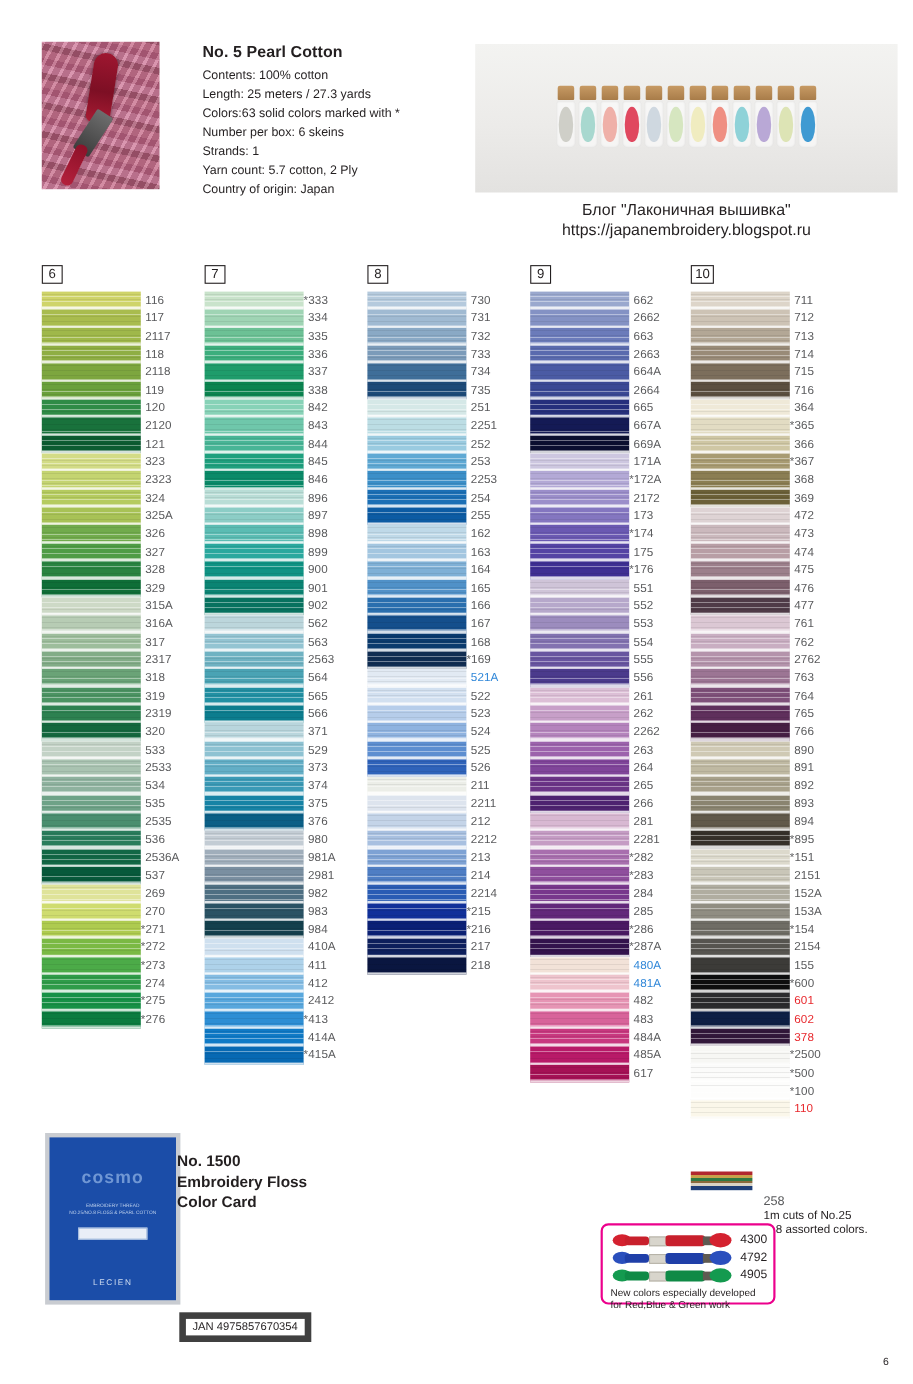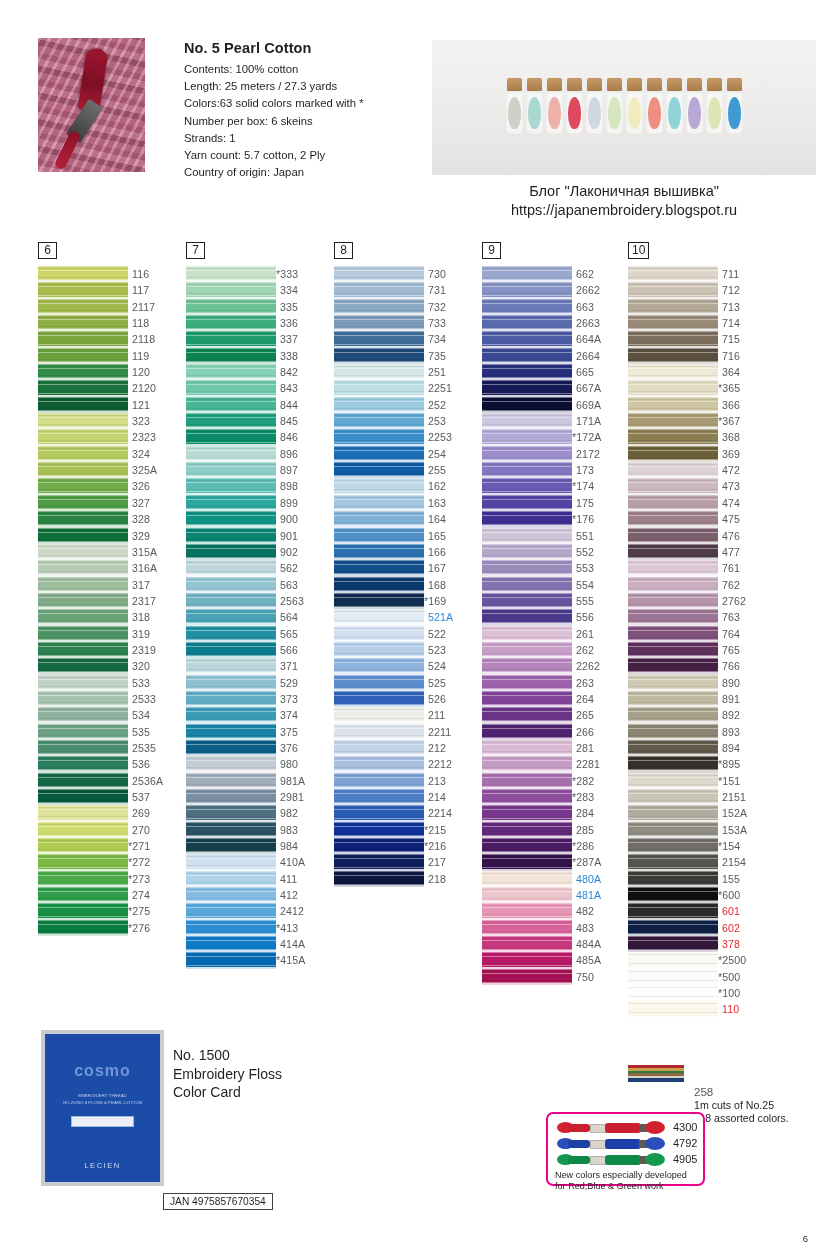--- a/index.html
+++ b/index.html
@@ -117,22 +117,22 @@
     background:#c9ccd1;padding:4px;box-sizing:border-box;}
   .card-inner{width:100%;height:100%;background:#1b4da8;position:relative;}
   .card-logo{position:absolute;left:0;right:0;top:28px;text-align:center;
     color:#7fa4dc;font-size:16px;letter-spacing:1px;font-weight:bold;opacity:.85;}
   .card-sub{position:absolute;left:8px;right:8px;top:58px;text-align:center;
     color:#b9cdea;font-size:4.4px;line-height:7px;}
   .card-chip{position:absolute;left:26px;right:26px;top:82px;height:9px;
     background:#e9eef7;border:1px solid #9fb8dd;}
   .card-brand{position:absolute;left:0;right:0;bottom:12px;text-align:center;
     color:#cfdcf0;font-size:7.5px;letter-spacing:1.5px;}
-  .card-title{position:absolute;left:173px;top:1046px;font-size:14px;font-weight:normal;line-height:18.5px;}
-  .jan{position:absolute;left:163px;top:1193px;border:1px solid #404040;
+  .card-title{position:absolute;left:161px;top:1046px;font-size:14px;font-weight:bold;line-height:18.5px;}
+  .jan{position:absolute;left:163px;top:1193px;border:6px solid #404040;
     padding:2px 6px;font-size:10.2px;background:#fff;}
 
   
   .newbox{position:absolute;left:546px;top:1112px;width:159px;height:74px;
     border:2px solid #ec008c;border-radius:7px;background:#fff;box-sizing:border-box;padding:6px 7px;}
   .nb-row{position:relative;height:15px;margin-bottom:1px;}
   .nb-skein{position:absolute;left:2px;top:1px;width:108px;height:13px;}
   .nb-skein .lp-l{position:absolute;left:0;top:1px;width:17px;height:11px;border-radius:50%;}
   .nb-skein .lp-r{position:absolute;right:0;top:0;width:20px;height:13px;border-radius:50%;}
   .nb-skein .body1{position:absolute;left:11px;top:2.5px;width:22px;height:8px;border-radius:3px;}
@@ -916,21 +916,21 @@
           <div class="row">
             <div class="sw" style="background: rgb(200, 56, 127);"></div>
             <div class="code">484A</div>
           </div>
           <div class="row">
             <div class="sw" style="background: rgb(184, 26, 104);"></div>
             <div class="code">485A</div>
           </div>
           <div class="row">
             <div class="sw" style="background: rgb(165, 17, 85);"></div>
-            <div class="code">750</div>
+            <div class="code">617</div>
           </div>
         </div>
     </div>
     <div class="col col-10">
       <span class="col-badge">10</span>
       <div class="col-list">
           <div class="row">
             <div class="sw" style="background: rgb(221, 213, 201);"></div>
             <div class="code">711</div>
           </div>

